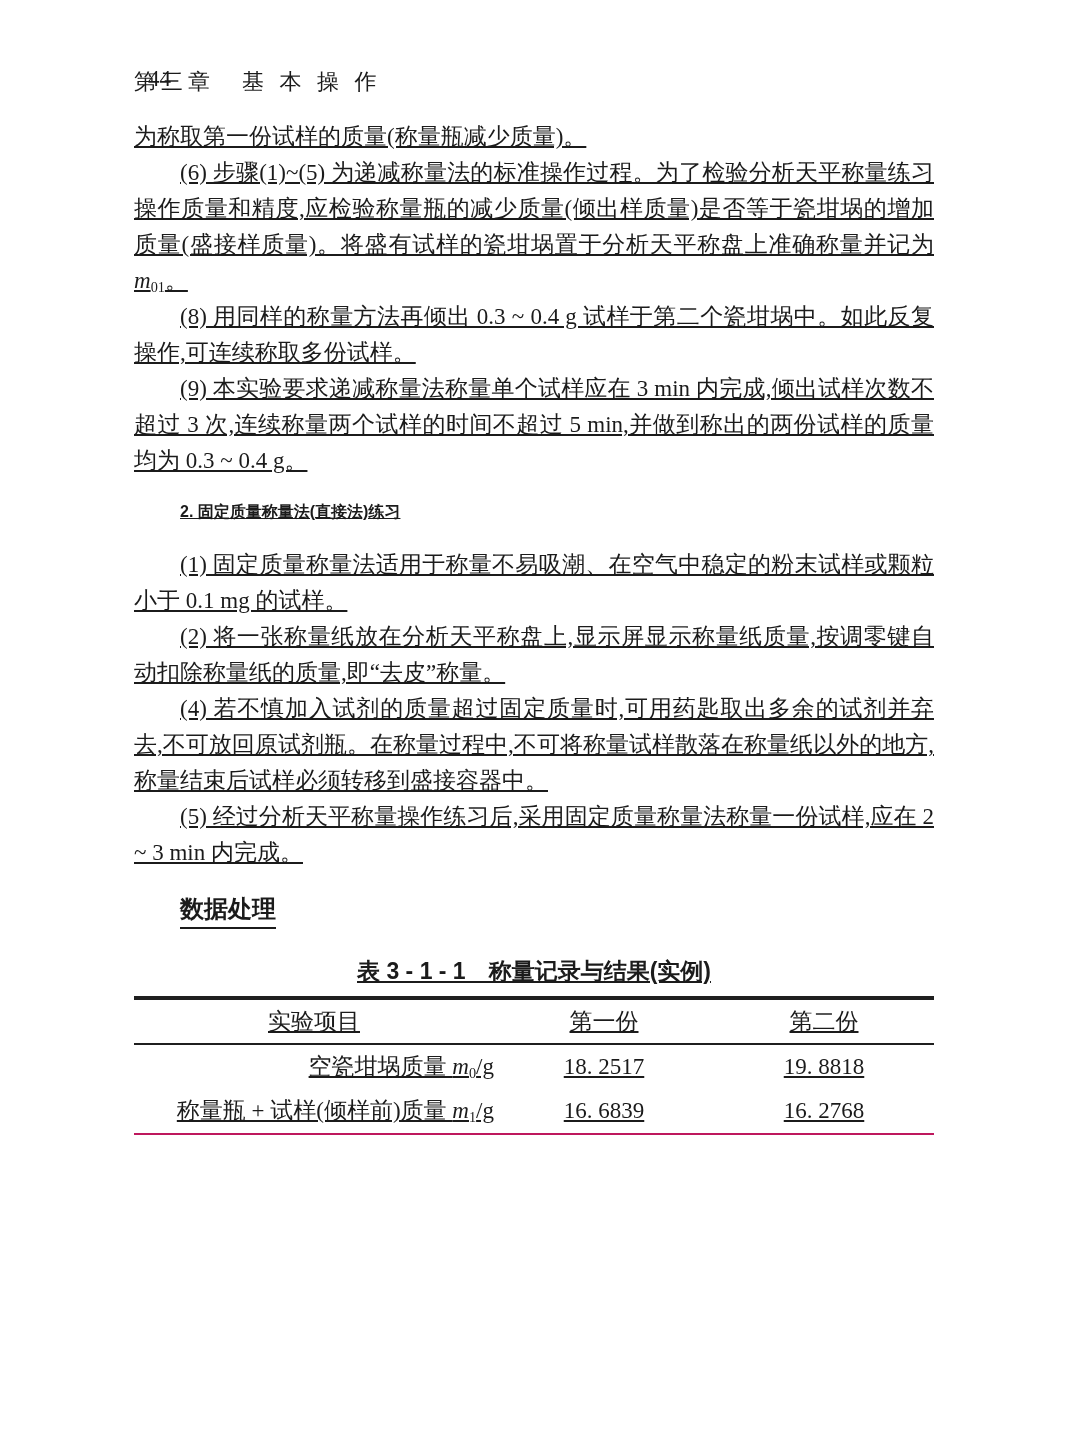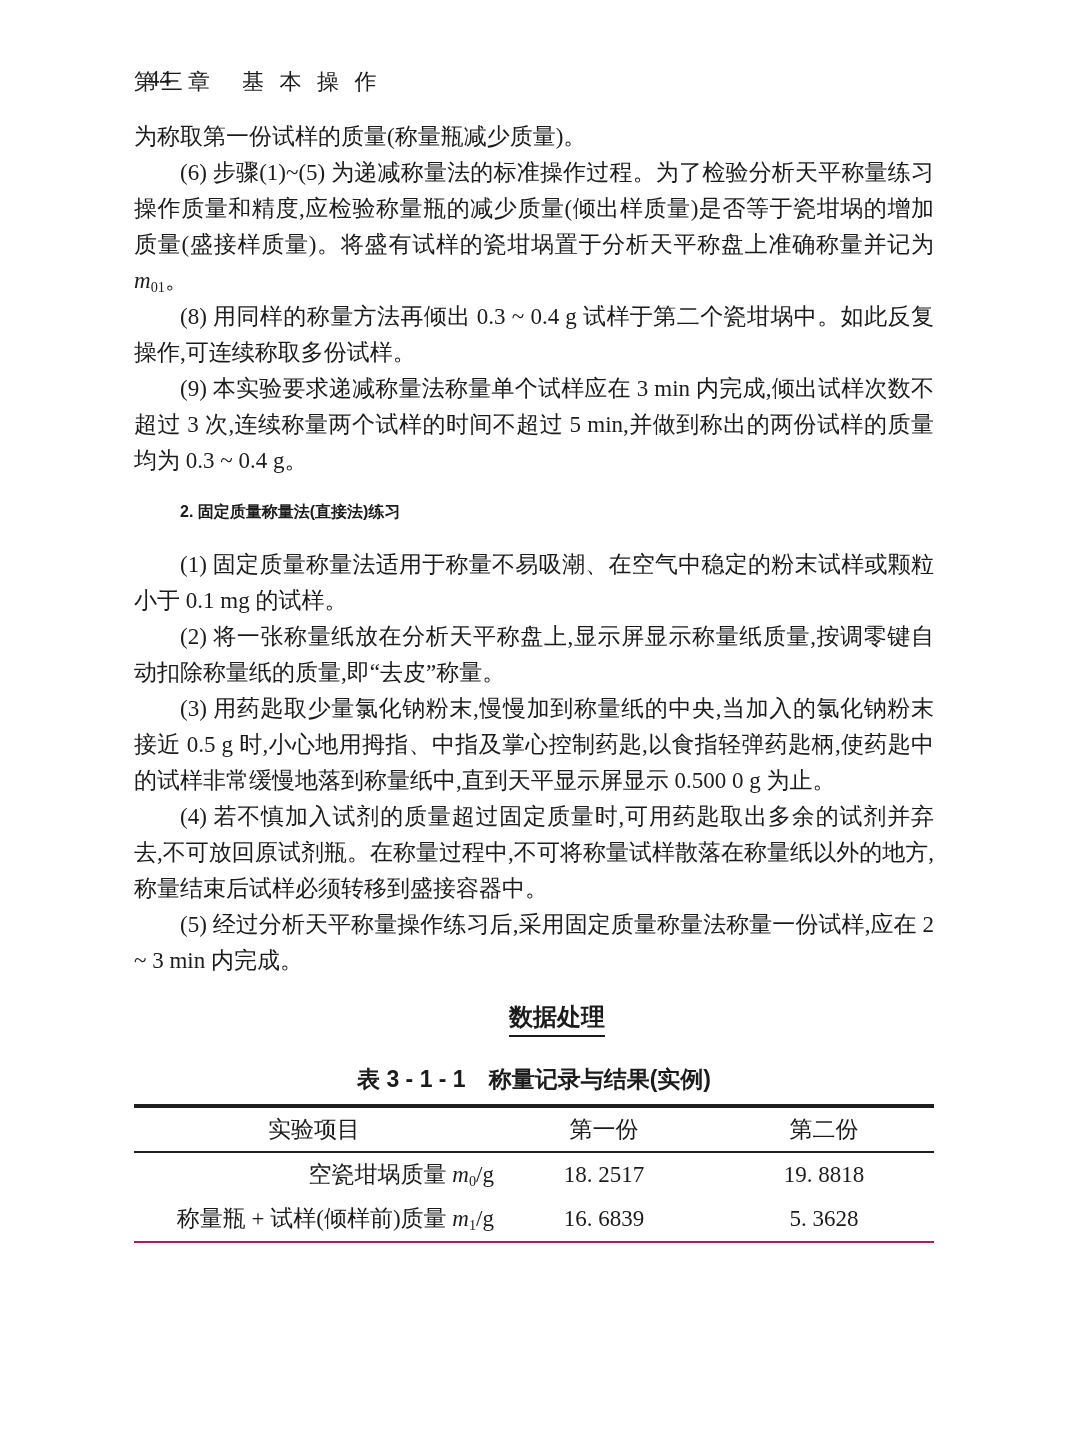--- a/index.html
+++ b/index.html
@@ -39,20 +39,21 @@
   }
   
   .body-block {
     position: absolute;
     top: 119px;
     left: 134px;
     width: 800px;
     font-size: 23px;
     line-height: 36px;
     text-align: justify;
+    text-decoration: underline;
   }
   .body-block p { text-indent: 46px; }
   .body-block p.noindent { text-indent: 0; }
   .var { font-style: italic; font-family: "Liberation Serif", serif; }
   sub.sm { font-size: 0.62em; vertical-align: -0.28em; line-height: 0; }
   h2.sec {
     font-family: "Liberation Sans", "DejaVu Sans", sans-serif;
     font-weight: bold;
     font-size: 16px;
     line-height: 36px;
@@ -60,21 +61,21 @@
     padding-left: 46px;
     text-align: left;
   }
   h3.data-sec {
     font-family: "Liberation Sans", "DejaVu Sans", sans-serif;
     font-weight: bold;
     font-size: 24px;
     line-height: 36px;
     margin-top: 20px;
     padding-left: 46px;
-    text-align: center;
+    text-align: left;
   }
   h3.data-sec .u {
     display: inline-block;
     border-bottom: 2px solid #1b1b1b;
     padding-bottom: 3px;
     line-height: 30px;
   }
   .table-title {
     margin-top: 24px;
     text-align: center;
@@ -131,21 +132,20 @@
     <p>(8) 用同样的称量方法再倾出 0.3 ~ 0.4 g 试样于第二个瓷坩埚中。如此反复操作,可连续称取多份试样。</p>
 
     <p>(9) 本实验要求递减称量法称量单个试样应在 3 min 内完成,倾出试样次数不超过 3 次,连续称量两个试样的时间不超过 5 min,并做到称出的两份试样的质量均为 0.3 ~ 0.4 g。</p>
 
     <h2 class="sec">2. 固定质量称量法(直接法)练习</h2>
 
     <p>(1) 固定质量称量法适用于称量不易吸潮、在空气中稳定的粉末试样或颗粒小于 0.1 mg 的试样。</p>
 
     <p>(2) 将一张称量纸放在分析天平称盘上,显示屏显示称量纸质量,按调零键自动扣除称量纸的质量,即“去皮”称量。</p>
 
-    <p>(3) 用药匙取少量氯化钠粉末,慢慢加到称量纸的中央,当加入的氯化钠粉末接近 0.5 g 时,小心地用拇指、中指及掌心控制药匙,以食指轻弹药匙柄,使药匙中的试样非常缓慢地落到称量纸中,直到天平显示屏显示 0.500 0 g 为止。</p>
 
     <p>(4) 若不慎加入试剂的质量超过固定质量时,可用药匙取出多余的试剂并弃去,不可放回原试剂瓶。在称量过程中,不可将称量试样散落在称量纸以外的地方,称量结束后试样必须转移到盛接容器中。</p>
 
     <p>(5) 经过分析天平称量操作练习后,采用固定质量称量法称量一份试样,应在 2 ~ 3 min 内完成。</p>
 
     <h3 class="data-sec"><span class="u">数据处理</span></h3>
 
     <div class="table-title">表 3 - 1 - 1　称量记录与结果(实例)</div>
 
     <table class="results">
@@ -158,20 +158,20 @@
       </thead>
       <tbody>
         <tr>
           <td class="c1 label"><span>空瓷坩埚质量 </span><span class="var">m</span><sub class="sm">0</sub><span>/g</span></td>
           <td class="c2 num">18. 2517</td>
           <td class="c3 num">19. 8818</td>
         </tr>
         <tr>
           <td class="c1 label"><span>称量瓶 + 试样(倾样前)质量 </span><span class="var">m</span><sub class="sm">1</sub><span>/g</span></td>
           <td class="c2 num">16. 6839</td>
-          <td class="c3 num">5. 3628</td>
+          <td class="c3 num">16. 2768</td>
         </tr>
       </tbody>
     </table>
 
   </div>
 
 </div>
 
 </body></html>

